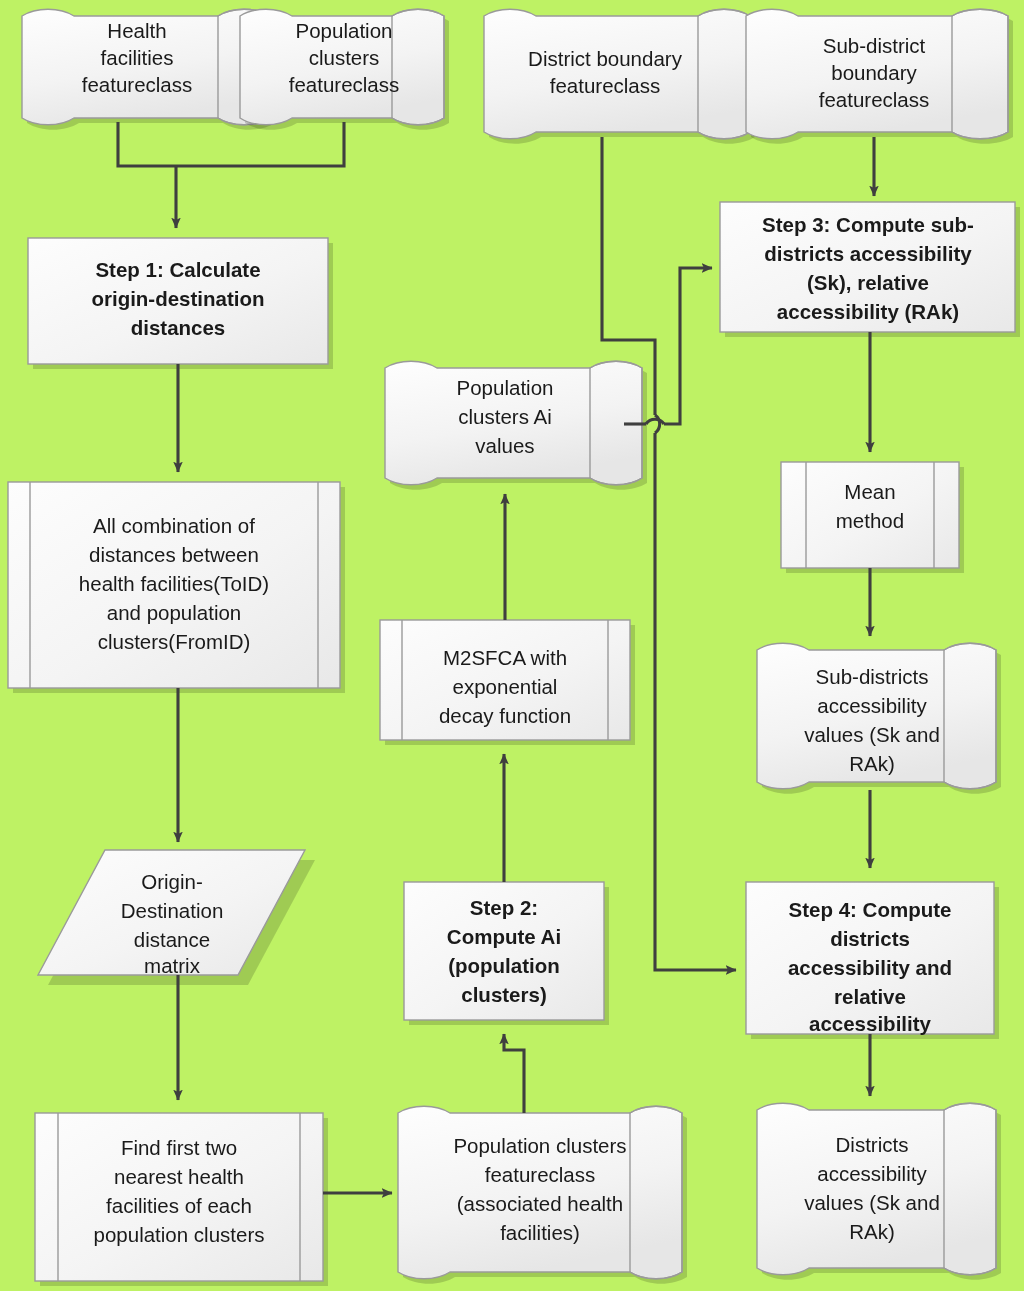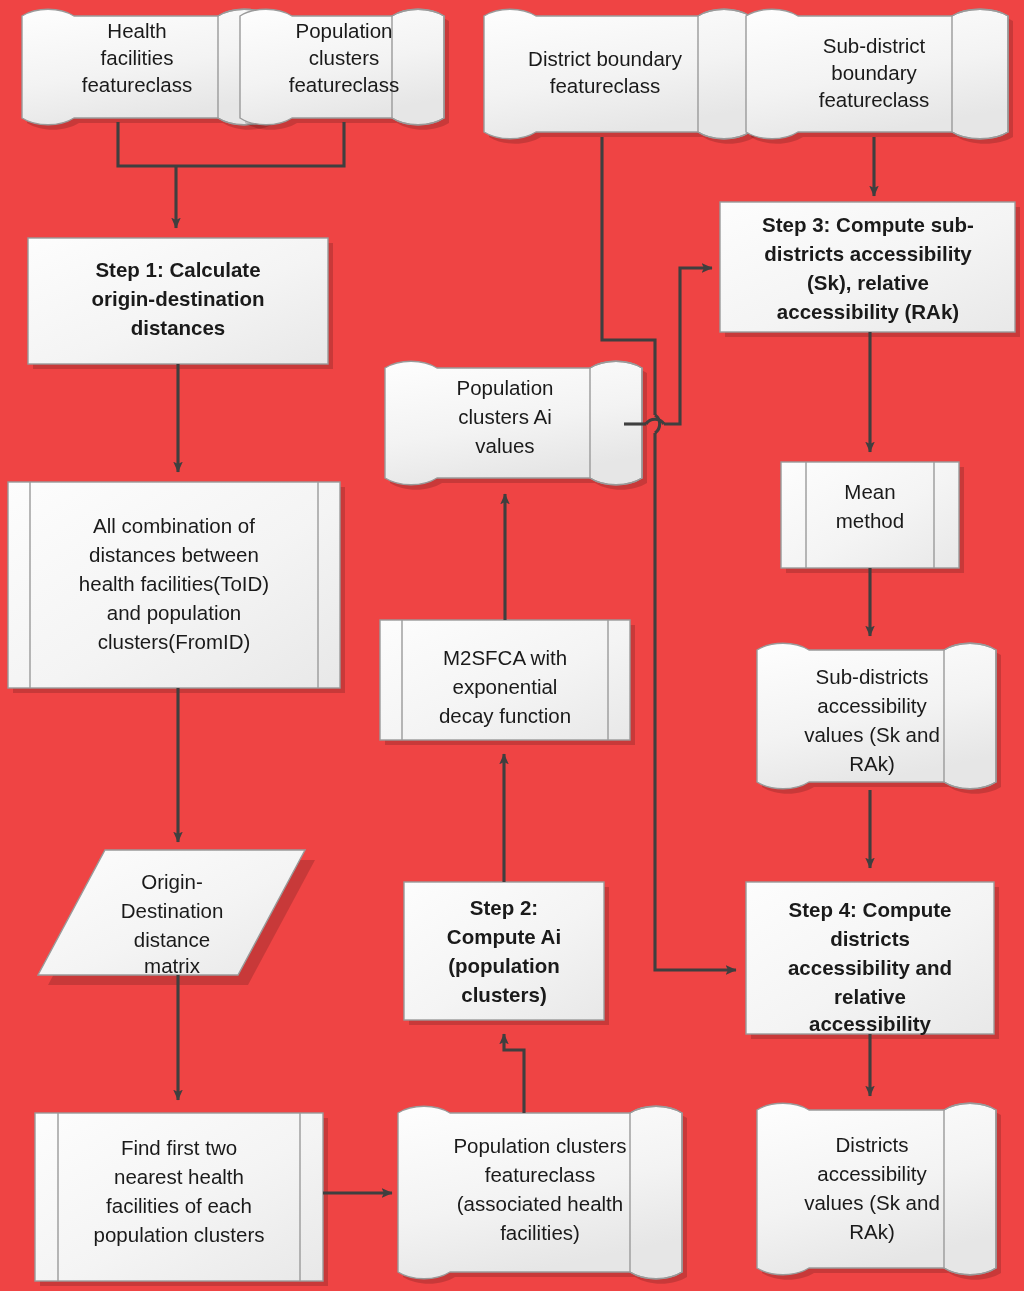--- a/index.html
+++ b/index.html
@@ -4,21 +4,21 @@
 <style>
   html, body {
     margin: 0;
     padding: 0;
     background: #ffffff;
   }
   #diagram-root {
     position: relative;
     width: 1024px;
     height: 1291px;
-    background: #ef4444;
+    background: #bef264;
     font-family: "Liberation Sans", sans-serif;
     overflow: hidden;
   }
   svg.flow {
     display: block;
     width: 1024px;
     height: 1291px;
   }
   text {
     font-family: "Liberation Sans", sans-serif;

